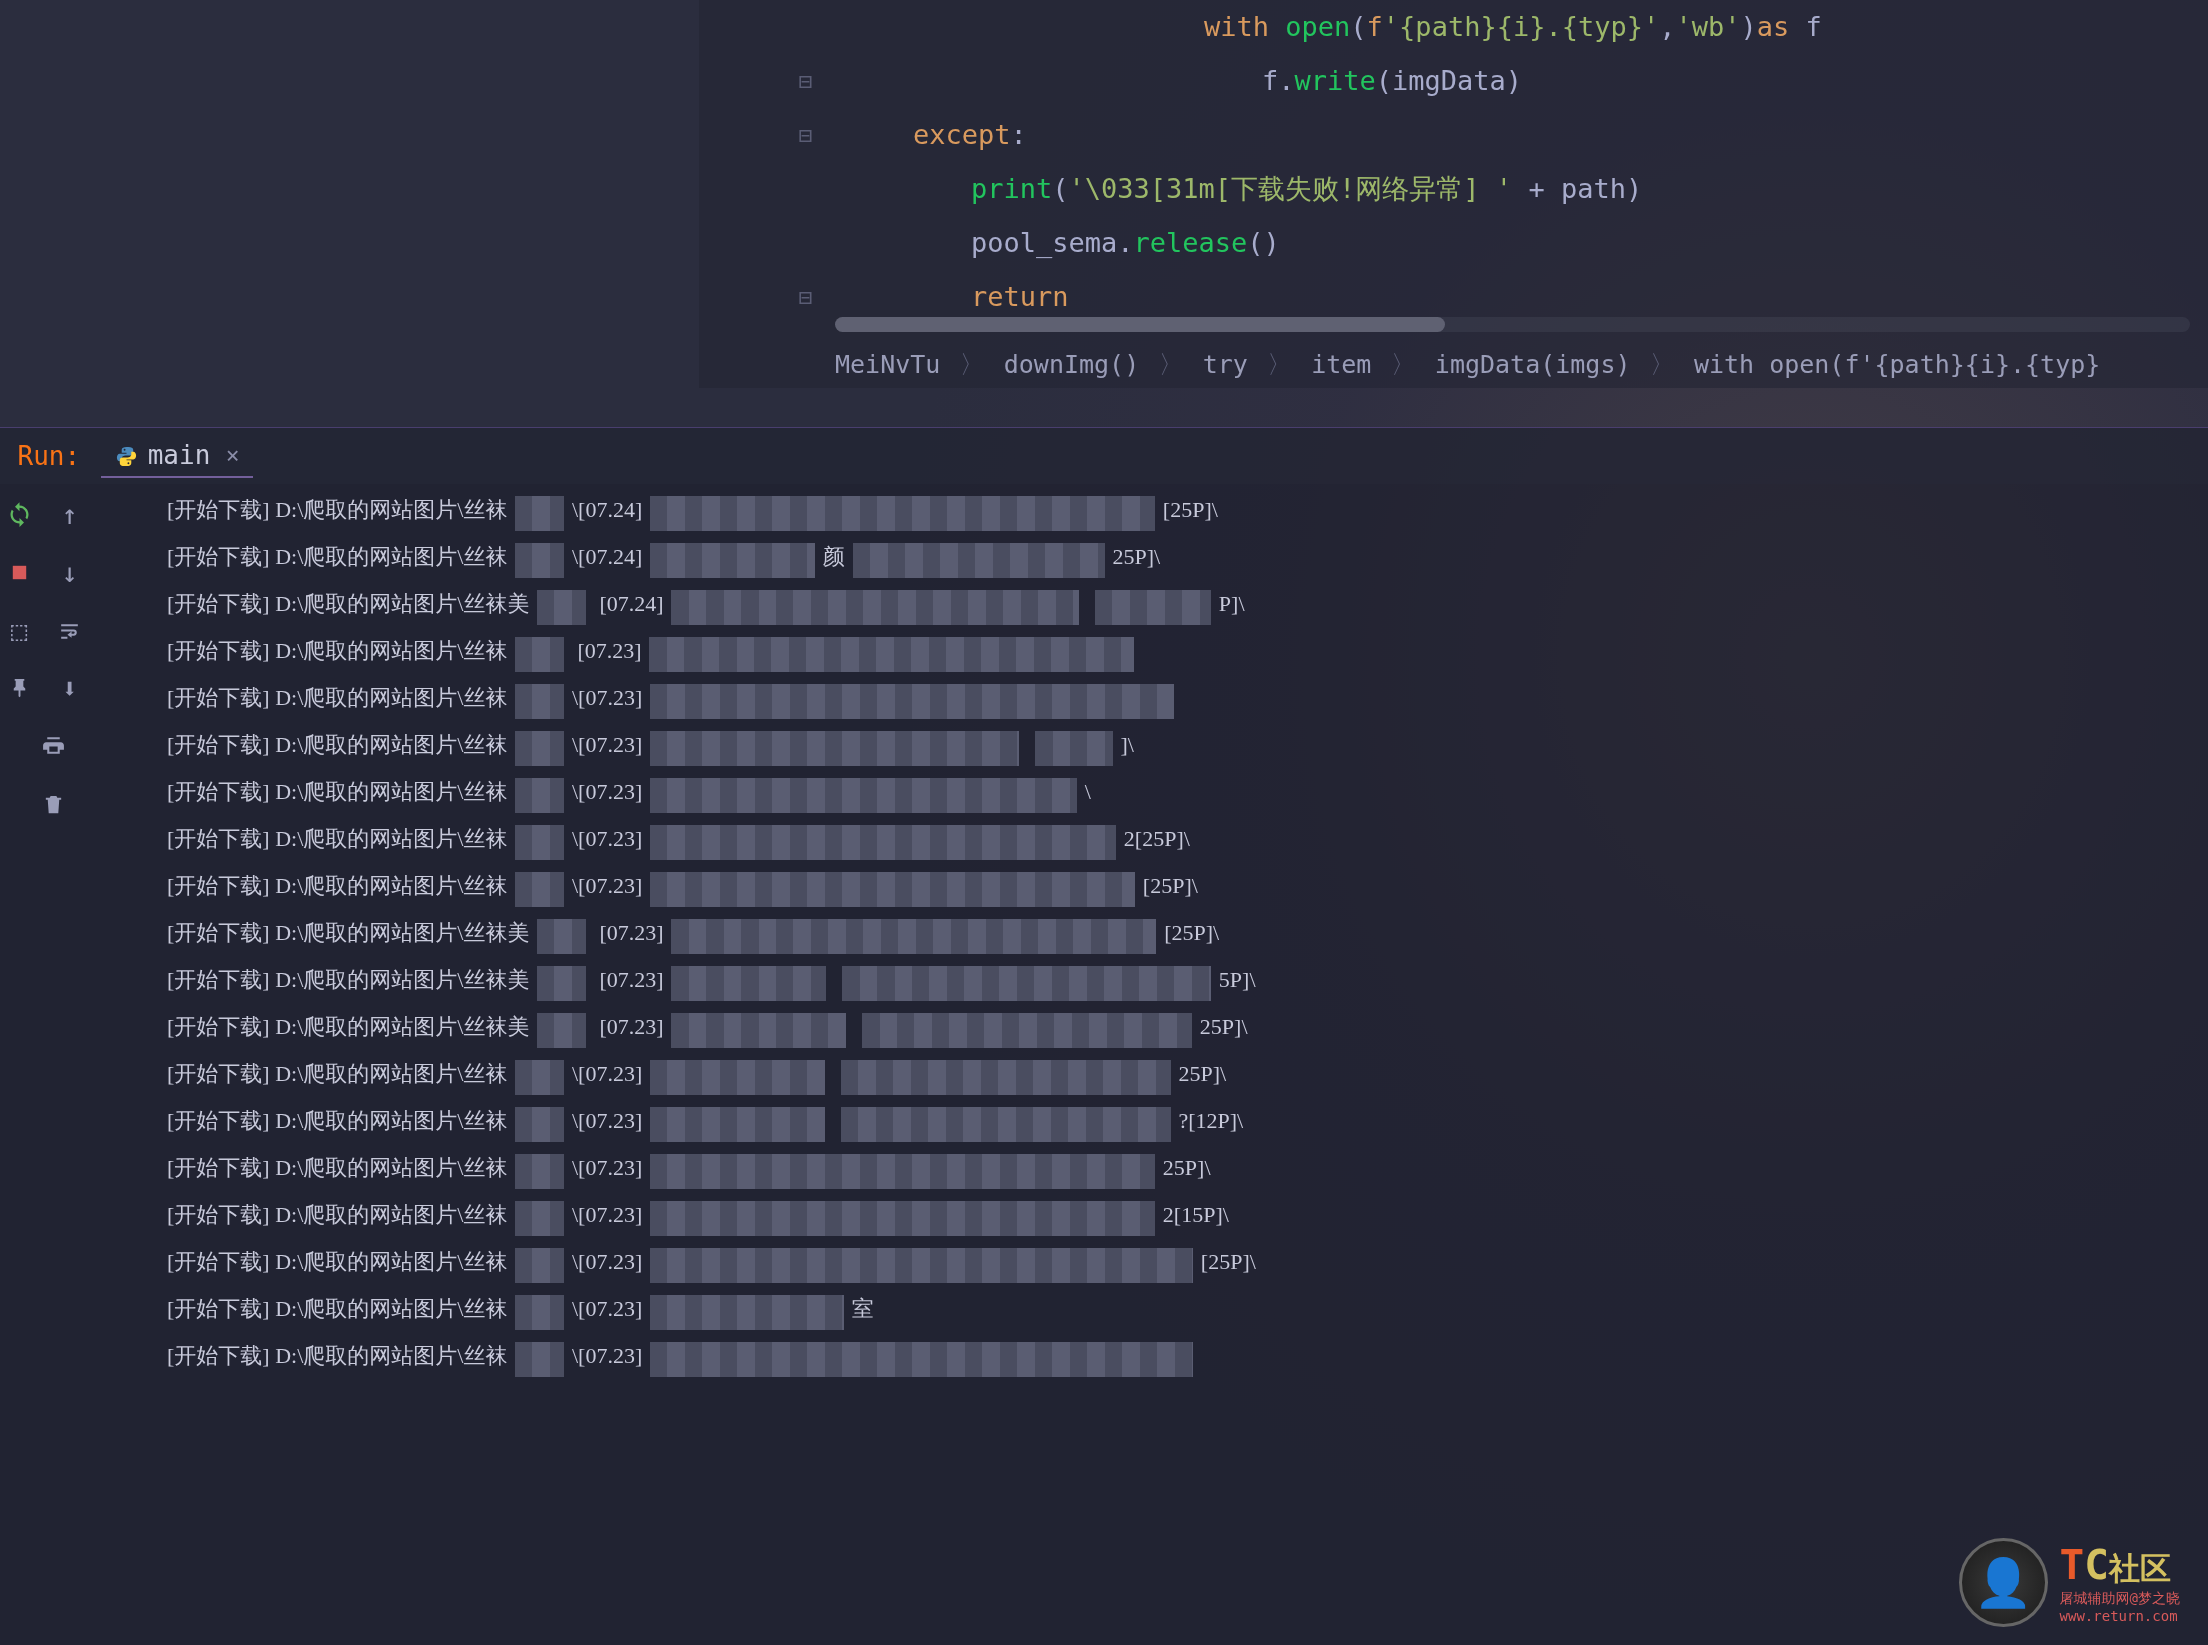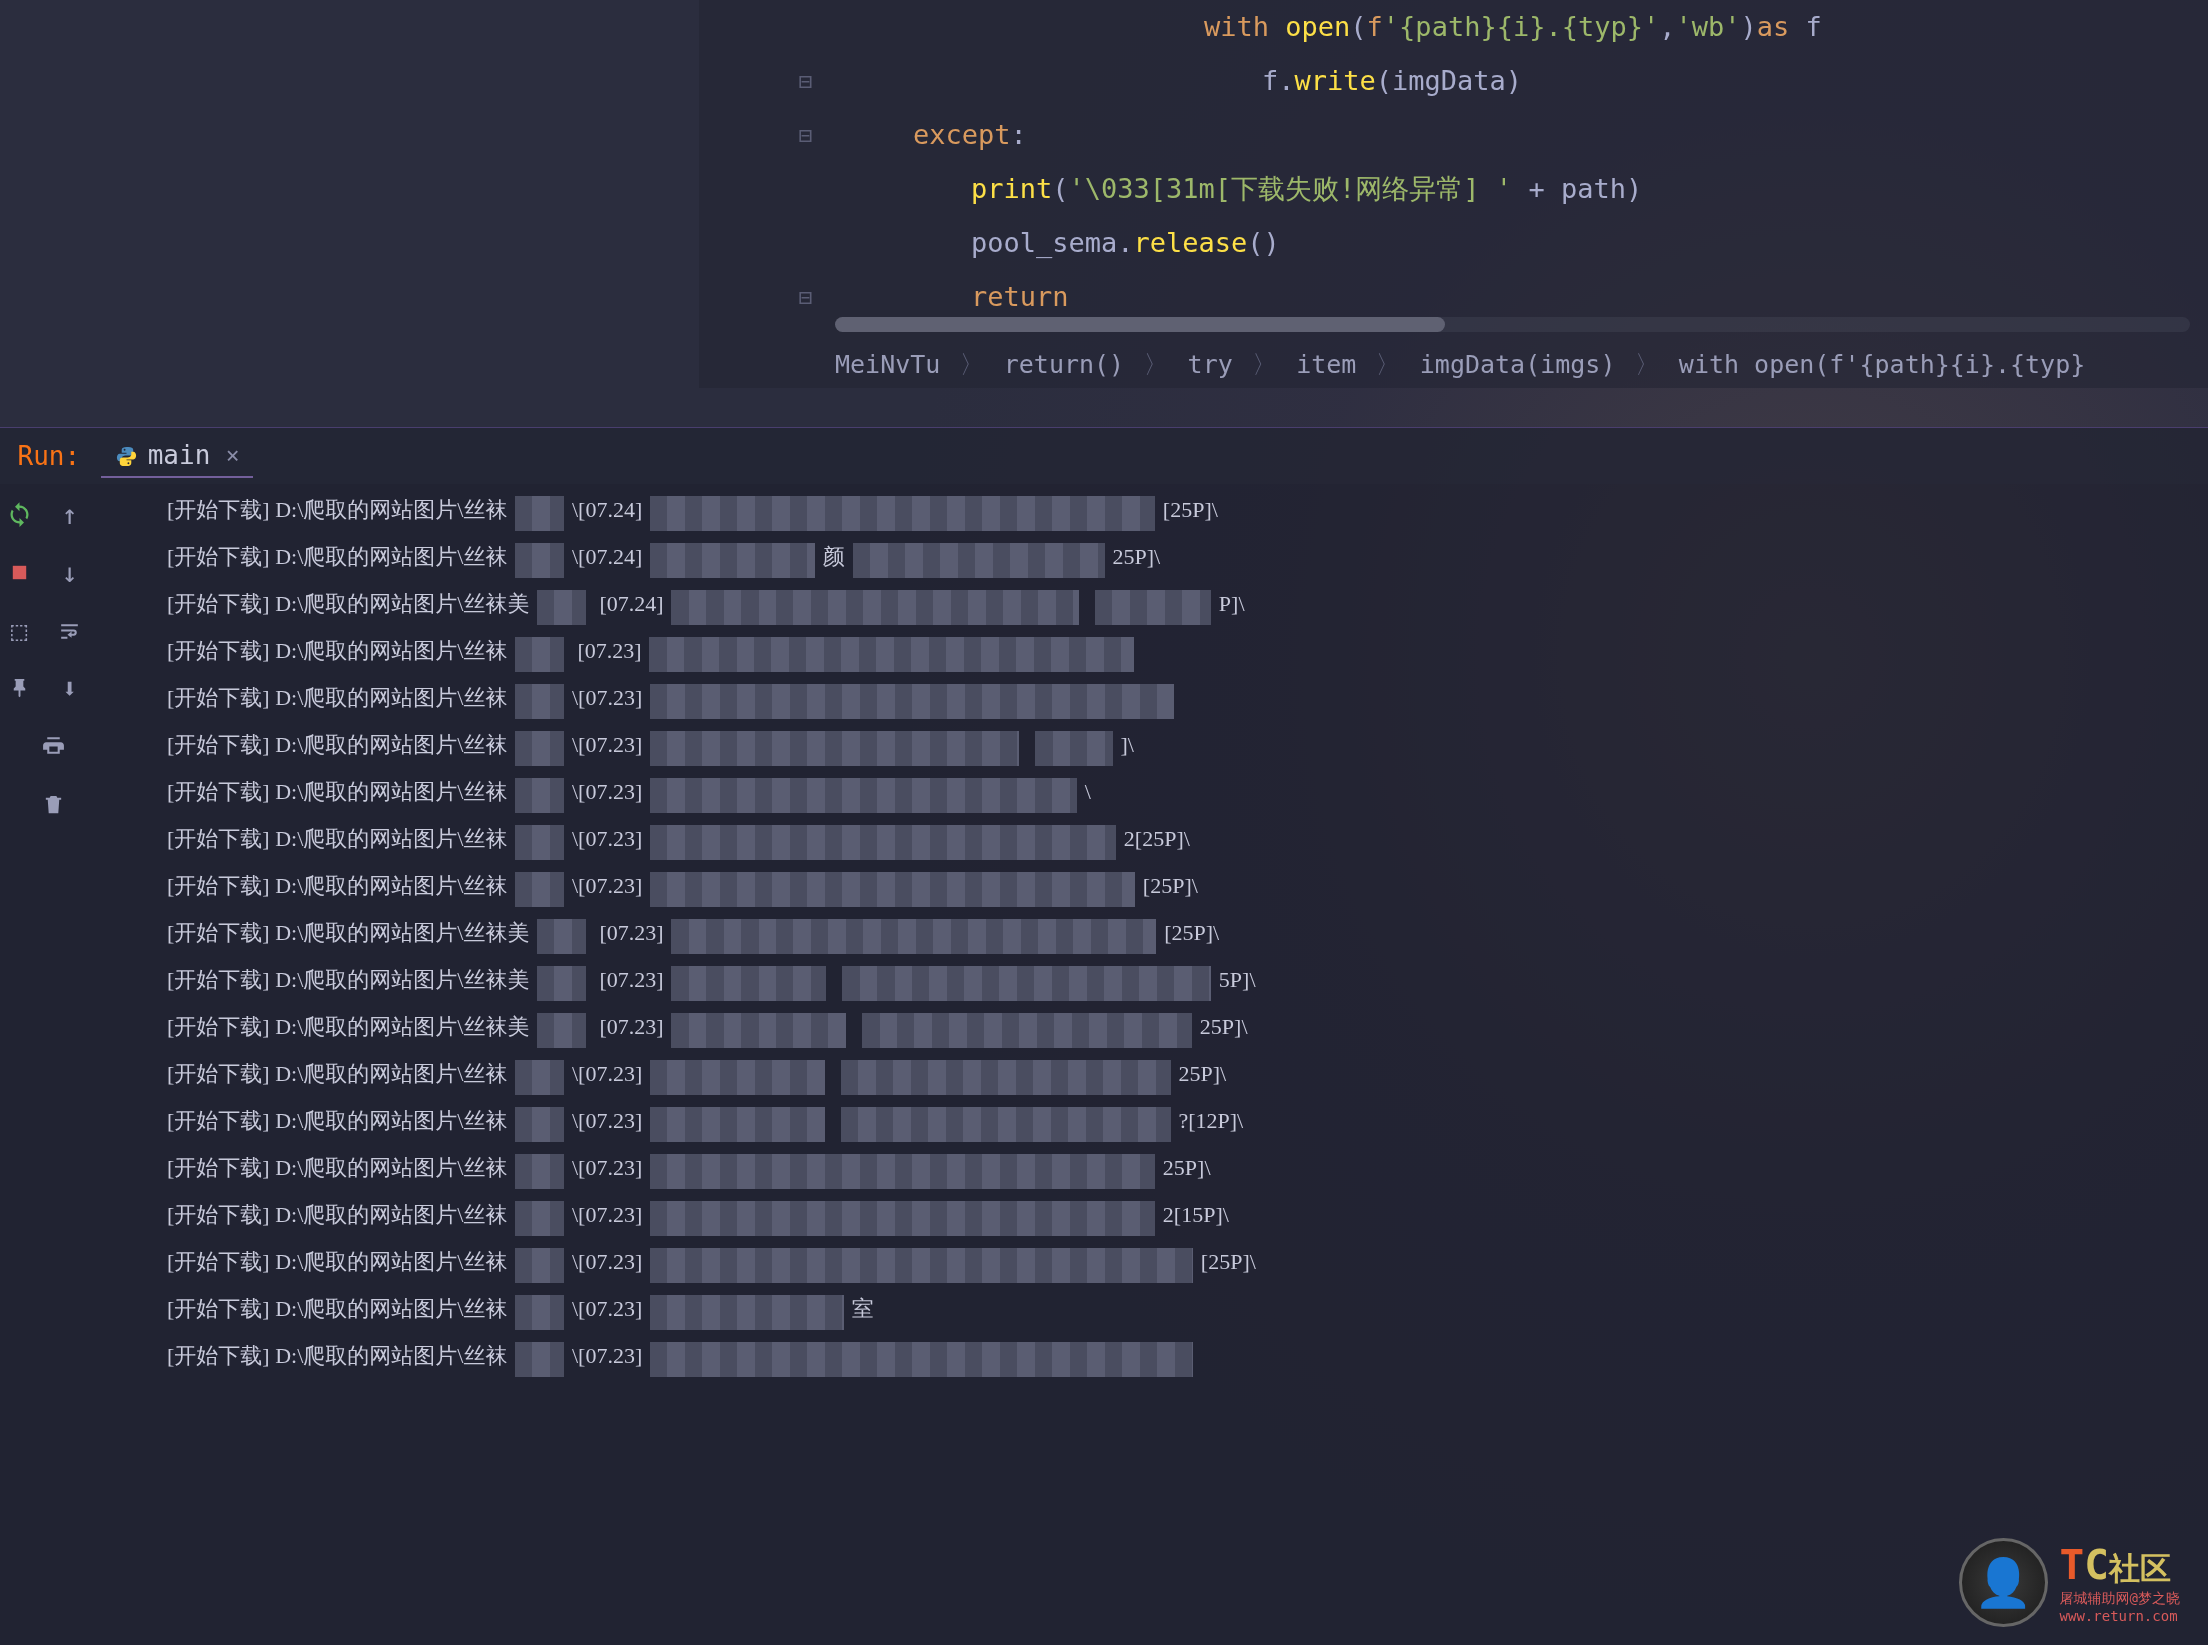--- a/index.html
+++ b/index.html
@@ -55,21 +55,21 @@
   position: absolute;
   left: 136px;
   top: 0;
   right: 0;
   color: #b8bcc8;
   font-size: 27px;
   white-space: pre;
 }
 .code-line { height: 54px; line-height: 54px; }
 .kw { color: #d99a5e; }
-.fn { color: #fde047; }
+.fn { color: #22c55e; }
 .str { color: #9db86a; }
 .op { color: #a8accc; }
 .scrollbar-h {
   position: absolute;
   bottom: 56px;
   left: 136px;
   right: 19.4px;
   height: 15.5px;
   background: rgba(80,82,100,0.3);
   border-radius: 7.8px;
@@ -213,21 +213,21 @@
       <div class="fm">⊟</div>
       <div class="fm"></div>
     </div>
   <div class="code-content"><div class="code-line" style="padding-left: 369px;"><span class="kw">with</span><span class="op"> </span><span class="fn">open</span><span class="op">(</span><span class="kw">f</span><span class="str">'{path}{i}.{typ}'</span><span class="op">,</span><span class="str">'wb'</span><span class="op">)</span><span class="kw">as</span><span class="op"> f</span></div><div class="code-line" style="padding-left: 427px;"><span class="op">f.</span><span class="fn">write</span><span class="op">(imgData)</span></div><div class="code-line" style="padding-left: 78px;"><span class="kw">except</span><span class="op">:</span></div><div class="code-line" style="padding-left: 136px;"><span class="fn">print</span><span class="op">(</span><span class="str">'\033[31m[下载失败!网络异常] '</span><span class="op"> + path)</span></div><div class="code-line" style="padding-left: 136px;"><span class="op">pool_sema.</span><span class="fn">release</span><span class="op">()</span></div><div class="code-line" style="padding-left: 136px;"><span class="kw">return</span></div><div class="code-line" style="padding-left: 0px;"></div></div>
   <div class="scrollbar-h">
     <div class="scrollbar-thumb"></div>
   </div>
   <div class="breadcrumb">
       <span>MeiNvTu</span>
       <span class="sep">〉</span>
-      <span>return()</span>
+      <span>downImg()</span>
       <span class="sep">〉</span>
       <span>try</span>
       <span class="sep">〉</span>
       <span>item</span>
       <span class="sep">〉</span>
       <span>imgData(imgs)</span>
       <span class="sep">〉</span>
       <span>with open(f'{path}{i}.{typ}</span>
     </div>
 </div>

